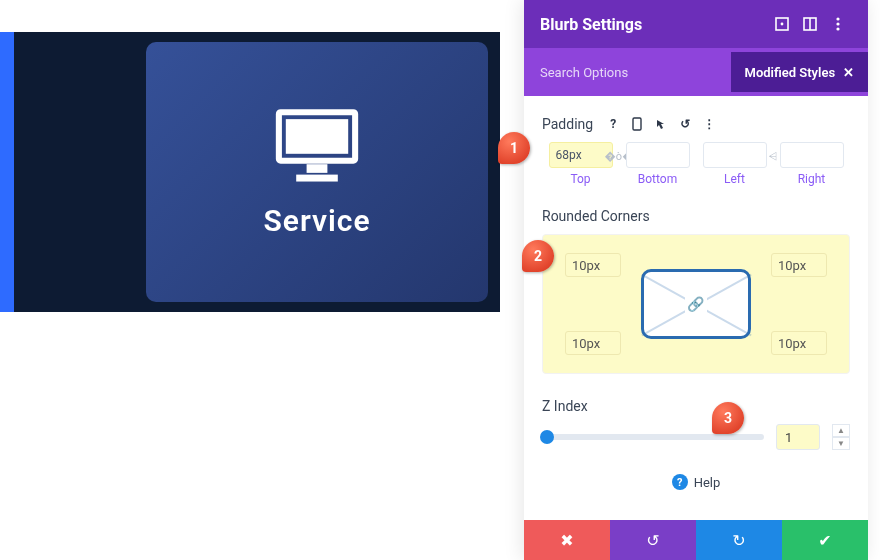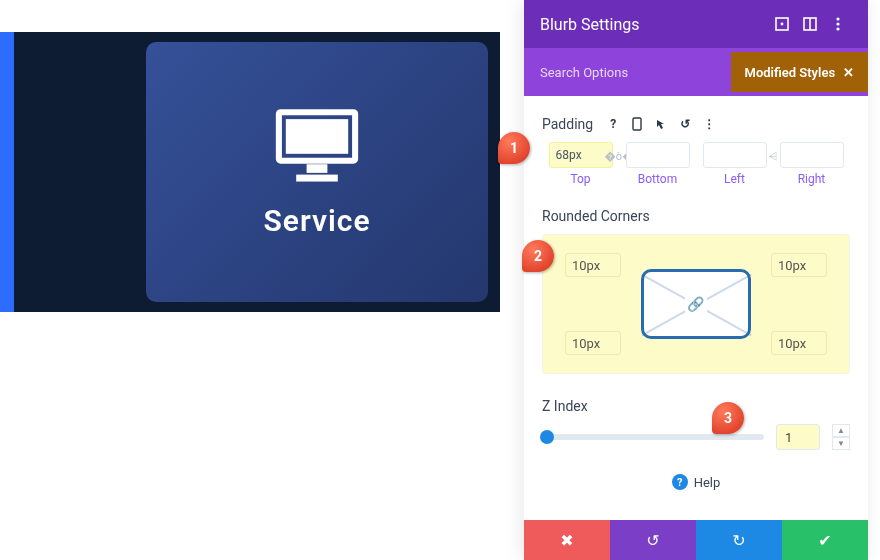--- a/index.html
+++ b/index.html
@@ -34,30 +34,30 @@
     width: 344px; height: 560px;
     background: #fff;
     box-shadow: -2px 0 18px rgba(0,0,0,0.1);
     display: flex; flex-direction: column;
   }
   .panel-header {
     background: #6c2eb9; color: #fff;
     height: 48px; display: flex; align-items: center;
     padding: 0 16px;
   }
-  .panel-header h2 { font-size: 16px; font-weight: 400; flex: 1; }
+  .panel-header h2 { font-size: 16px; font-weight: 700; flex: 1; }
   .hdr-icon { width: 28px; height: 28px; display: flex; align-items: center; justify-content: center; cursor: pointer; color: #fff; }
 
   .subbar {
     height: 48px; background: #8e44db; display: flex; align-items: center; padding: 0 0 0 16px;
     color: #e6d7f7; font-size: 13px;
   }
   .subbar .flex { flex: 1; }
   .chip {
-    background: #a16207; color: #fff; height: 40px;
+    background: #4c1d95; color: #fff; height: 40px;
     display: flex; align-items: center; gap: 8px;
     padding: 0 14px; font-size: 13px; font-weight: 600;
   }
   .chip .x { font-weight: bold; cursor: pointer; }
 
   .panel-body {
     flex: 1; padding: 18px 18px 0 18px; overflow: hidden;
     color: #4a5568;
   }
 

